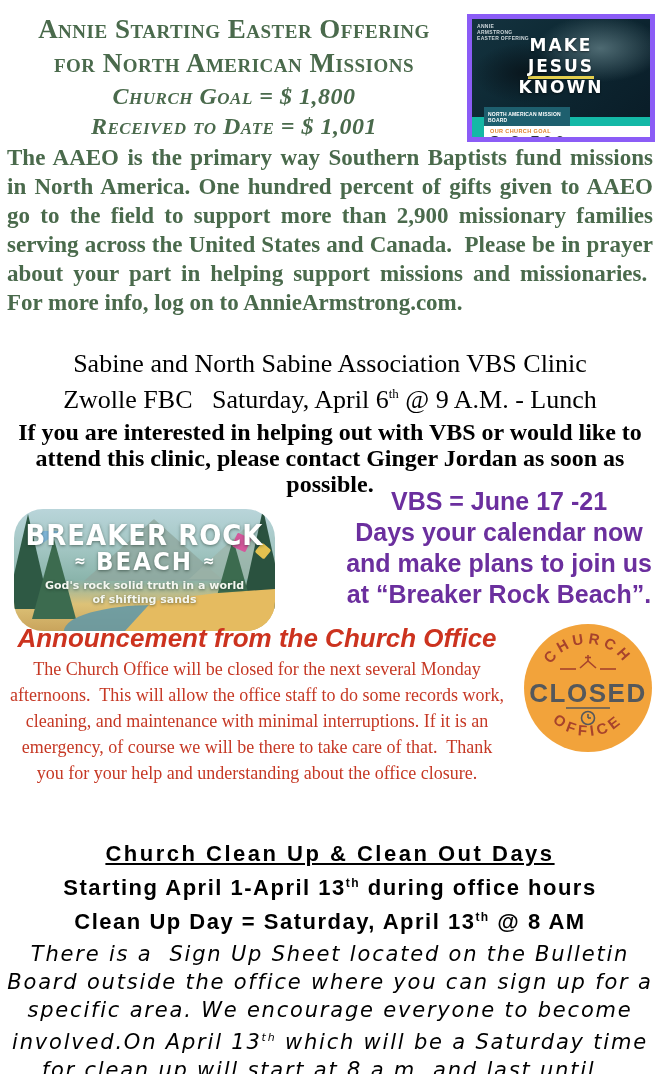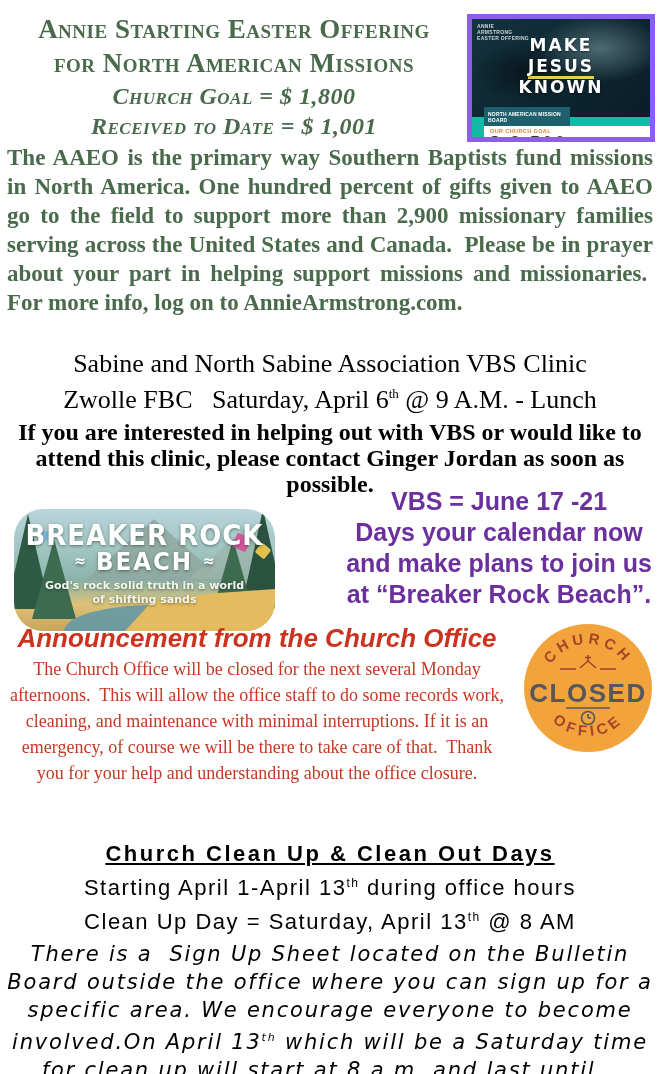--- a/index.html
+++ b/index.html
@@ -82,21 +82,21 @@
   .badge-float{float:right;width:150px;height:140px;text-align:right;}
   .office-head{font-family:"Liberation Sans",sans-serif;font-weight:700;font-style:italic;
                font-size:26px;line-height:32px;text-align:center;color:#cc331f;}
   .office-body{font-size:18px;line-height:26px;text-align:center;margin-top:2px;}
 
   
   .cleanup{position:absolute;top:840px;left:0;width:660px;text-align:center;color:#000;
            font-family:"Liberation Sans",sans-serif;}
   .cu-head{display:inline-block;font-weight:700;font-size:22px;letter-spacing:2.5px;
            text-decoration:underline;line-height:28px;}
-  .cu-line{font-weight:400;font-size:22px;letter-spacing:1.5px;line-height:28px;margin-top:1px;}
+  .cu-line{font-weight:700;font-size:22px;letter-spacing:1.5px;line-height:28px;margin-top:1px;}
   .cu-line sup{font-size:12px;}
   .cu-body{font-family:"DejaVu Sans",sans-serif;font-style:italic;font-size:21px;letter-spacing:1.8px;
            line-height:28px;margin:3px auto 0;width:650px;}
   .cu-body sup{font-size:11px;}
 </style>
 </head>
 <body>
 
 <div class="page">
 

